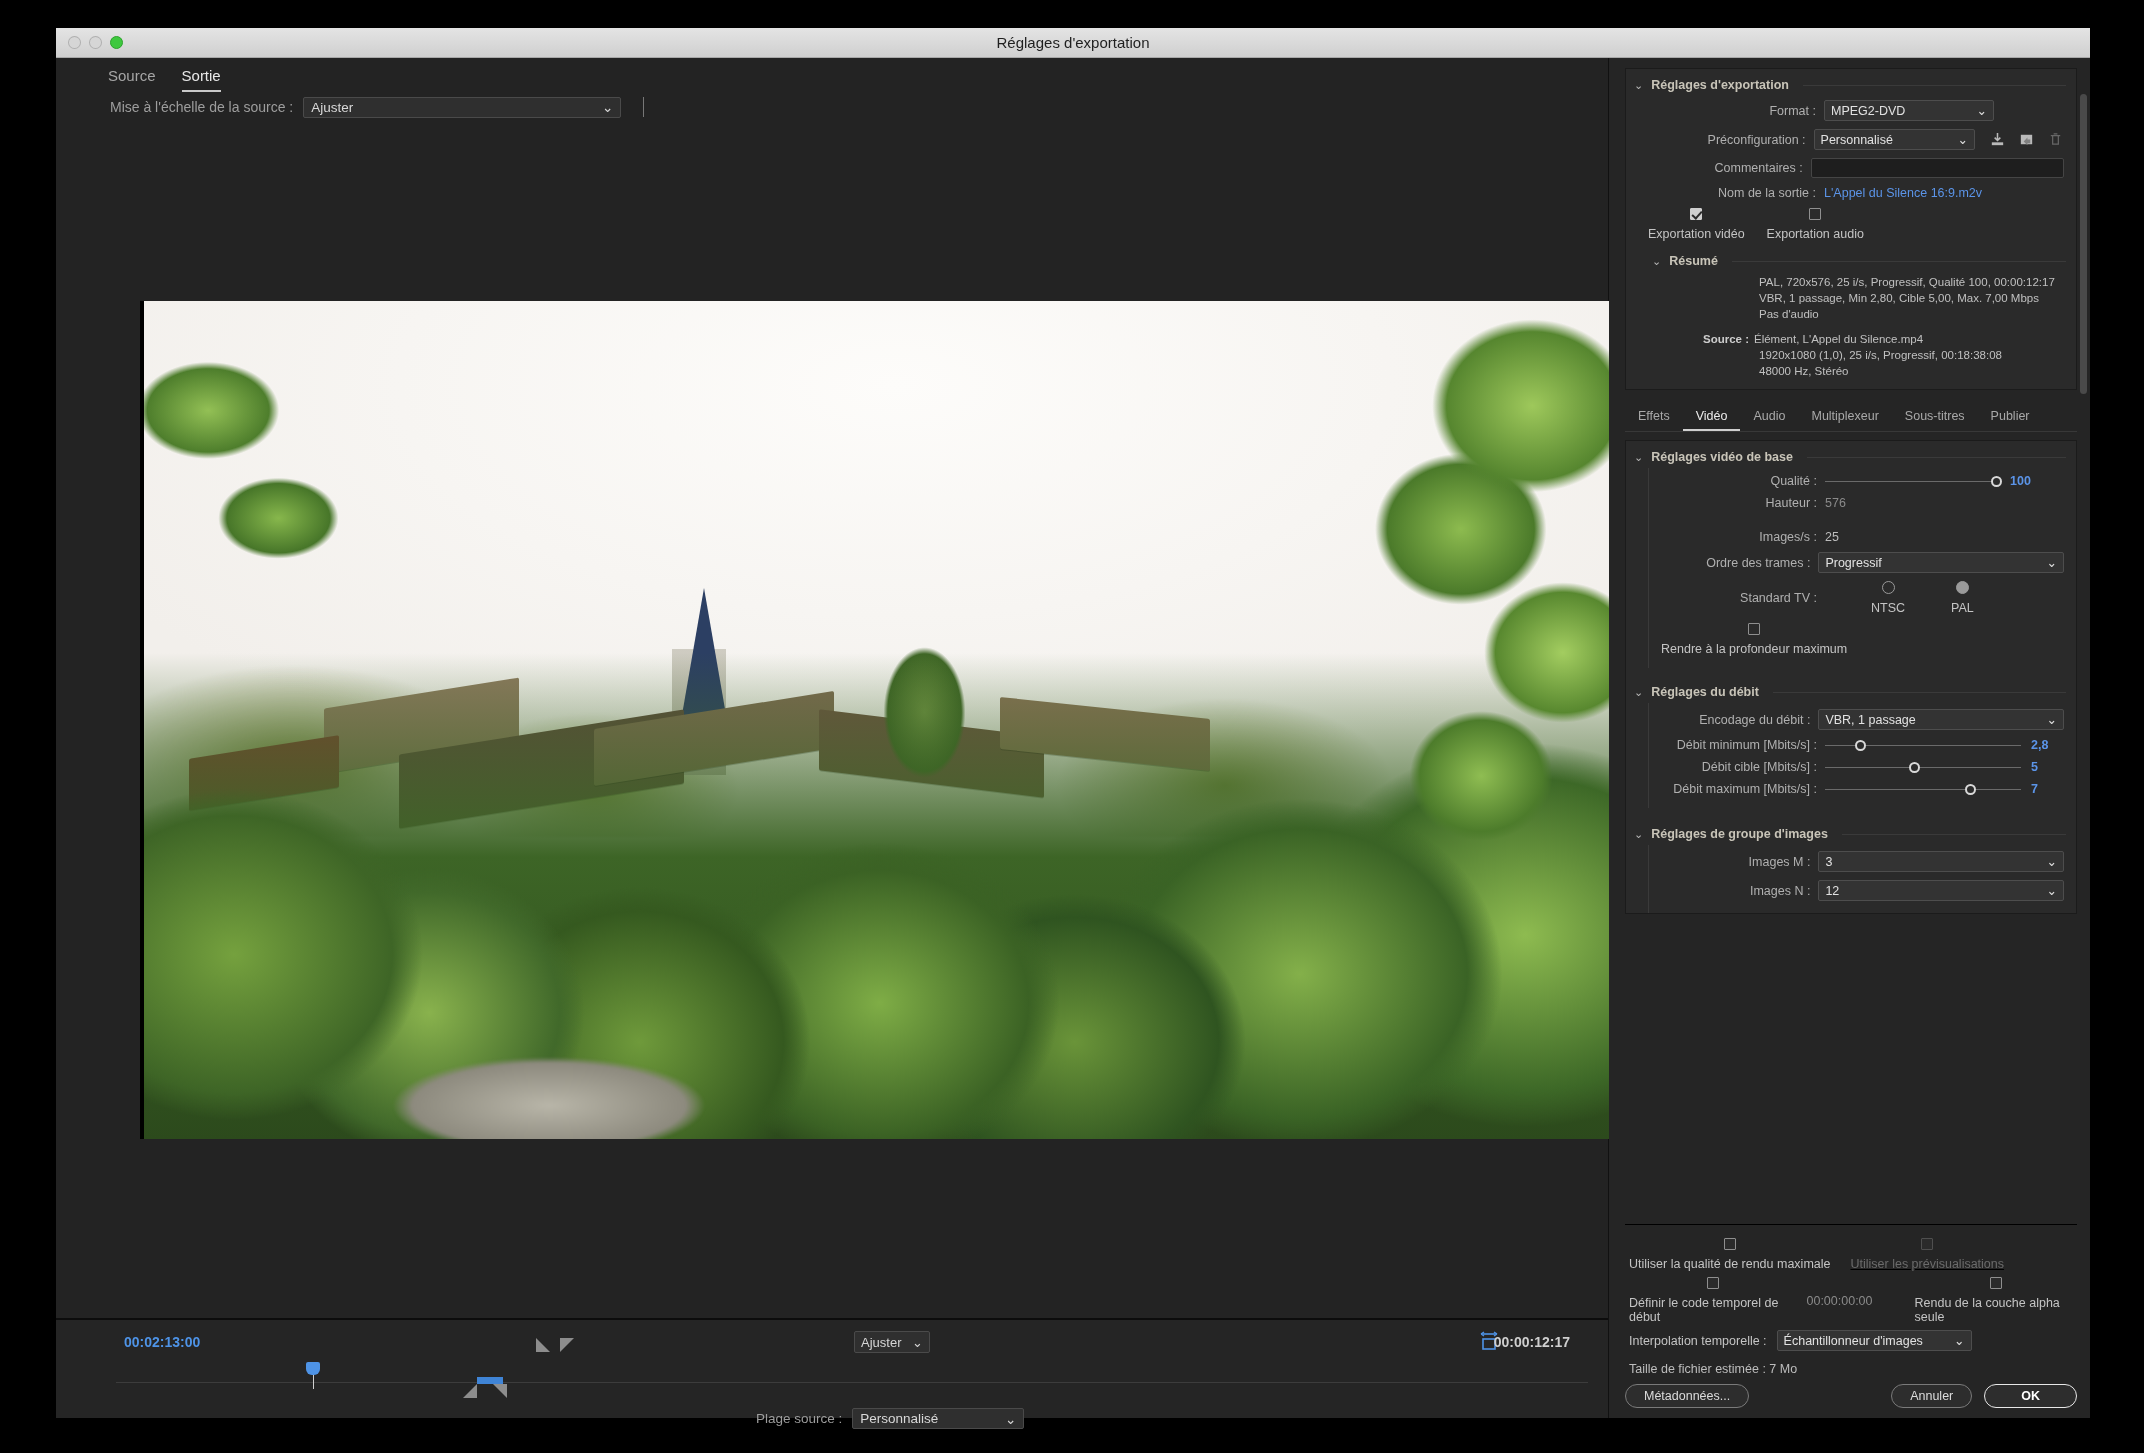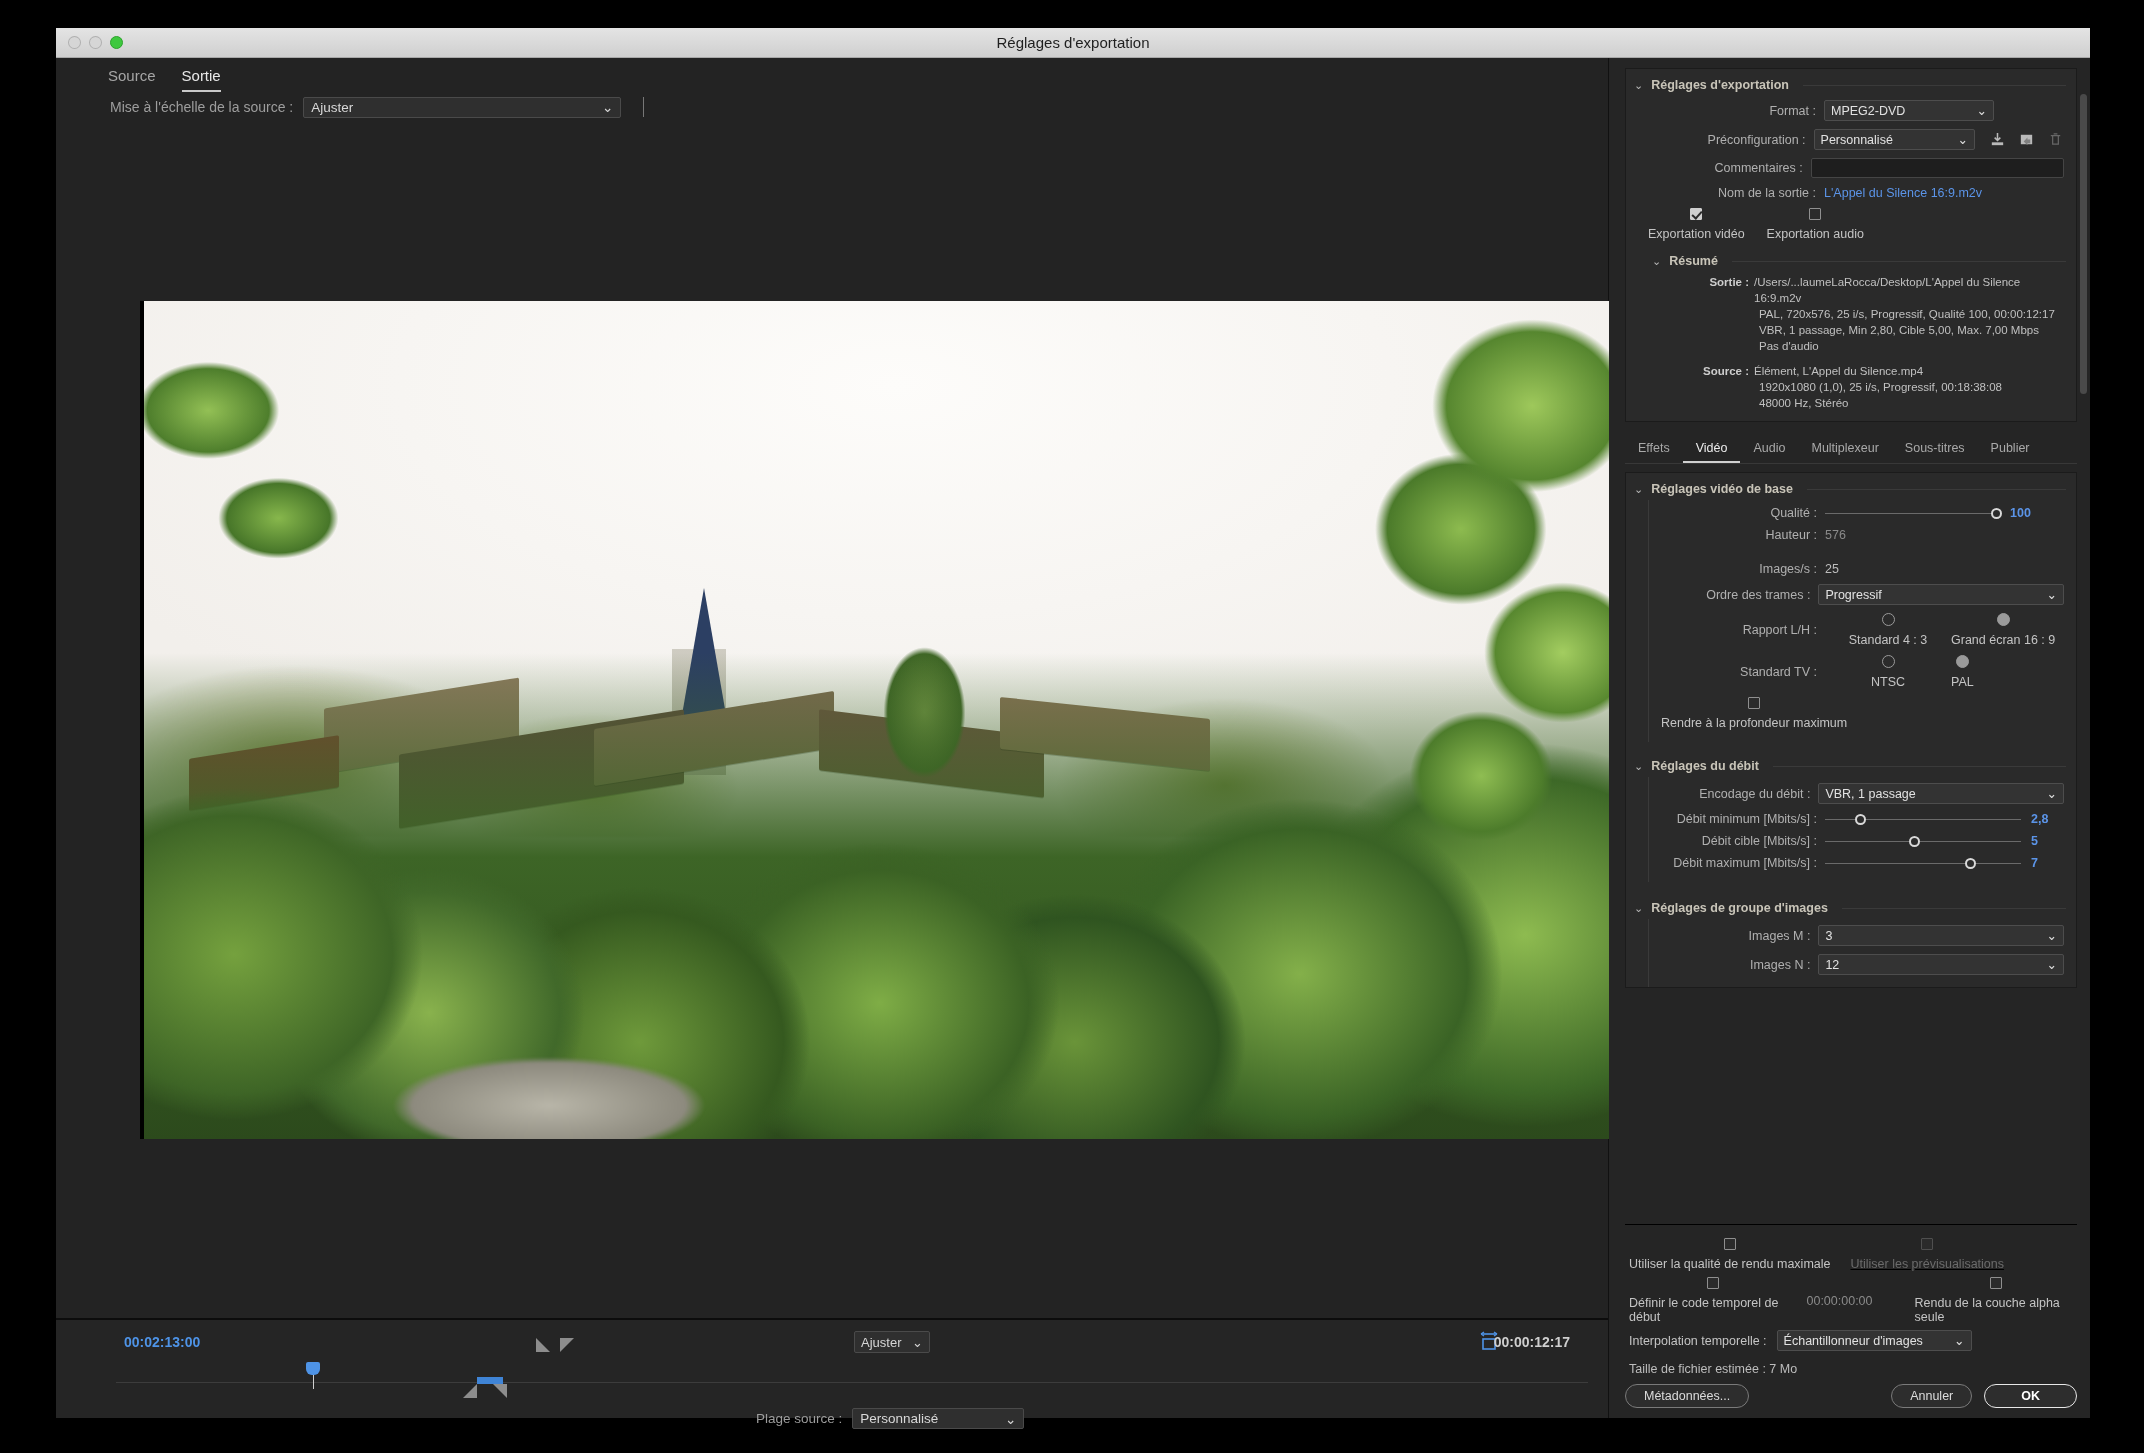--- a/index.html
+++ b/index.html
@@ -459,24 +459,20 @@
               <span class="cbl">Exportation audio</span>
             </div>
           </div>
 
           <div class="sec-head" style="margin-left:18px;">
             <span class="chev">⌄</span>
             <span class="sec-title">Résumé</span>
             <span class="sec-rule"></span>
           </div>
           <div class="summary">
-            <div class="sline">
-              <span class="skey">Sortie :</span>
-              <span class="sval">/Users/...laumeLaRocca/Desktop/L'Appel du Silence 16:9.m2v</span>
-            </div>
             <div class="sindent">PAL, 720x576, 25 i/s, Progressif, Qualité  100, 00:00:12:17</div>
             <div class="sindent">VBR, 1 passage, Min 2,80, Cible 5,00, Max. 7,00 Mbps</div>
             <div class="sindent">Pas d'audio</div>
             <div class="sline" style="margin-top:9px;">
               <span class="skey">Source :</span>
               <span class="sval">Élément, L'Appel du Silence.mp4</span>
             </div>
             <div class="sindent">1920x1080 (1,0), 25 i/s, Progressif, 00:18:38:08</div>
             <div class="sindent">48000 Hz, Stéréo</div>
           </div>
@@ -522,31 +518,20 @@
             </div>
 
             <div class="row">
               <span class="lbl" style="width:176px;">Ordre des trames :</span>
               <div class="select w255">
                 <span>Progressif</span>
                 <span>⌄</span>
               </div>
             </div>
 
-            <div class="row">
-              <span class="lbl" style="width:176px;">Rapport L/H :</span>
-              <div class="cbrow" style="width:126px;">
-                <span class="radio"></span>
-                <span class="cbl">Standard 4 : 3</span>
-              </div>
-              <div class="cbrow">
-                <span class="radio on"></span>
-                <span class="cbl">Grand écran 16 : 9</span>
-              </div>
-            </div>
 
             <div class="row">
               <span class="lbl" style="width:176px;">Standard TV :</span>
               <div class="cbrow" style="width:126px;">
                 <span class="radio"></span>
                 <span class="cbl">NTSC</span>
               </div>
               <div class="cbrow">
                 <span class="radio on"></span>
                 <span class="cbl">PAL</span>

